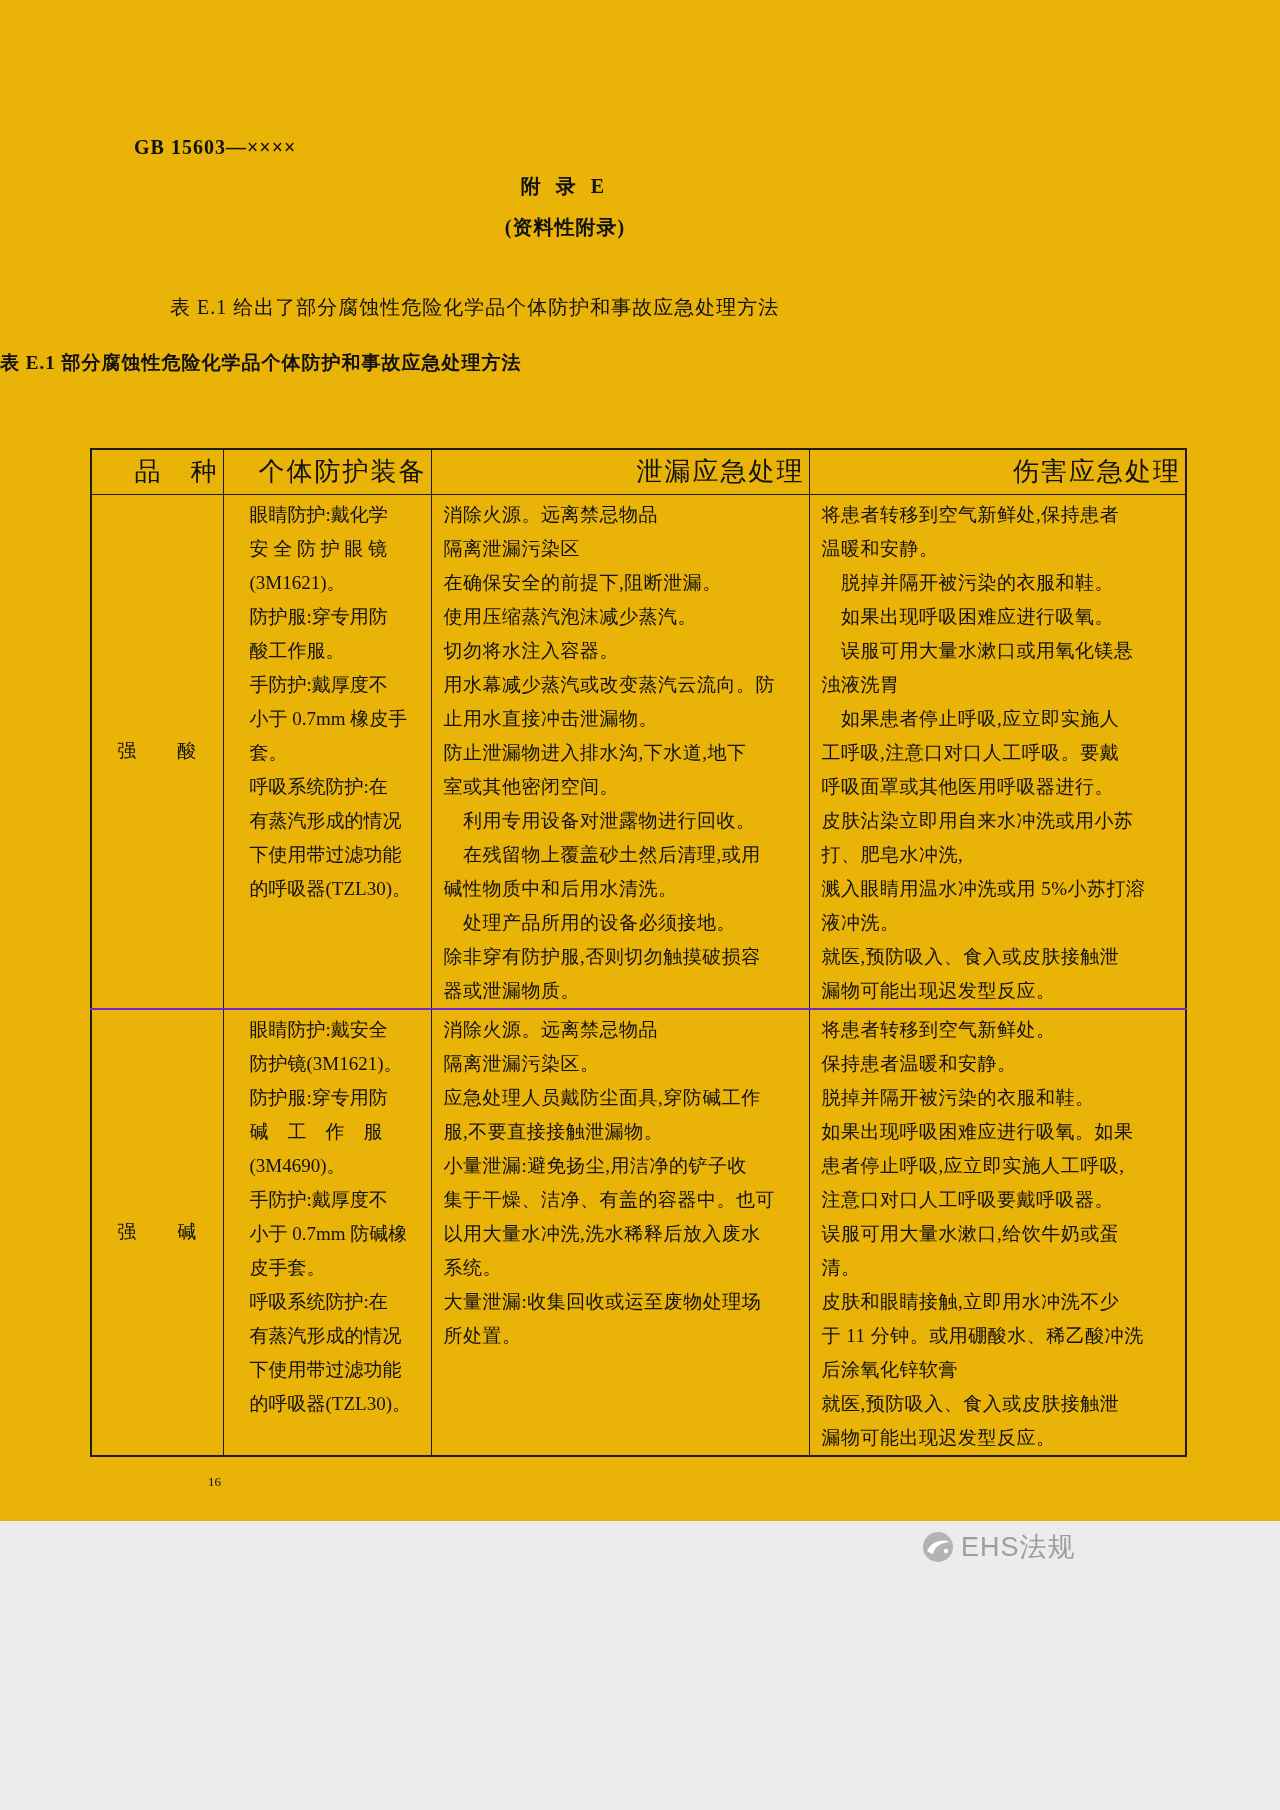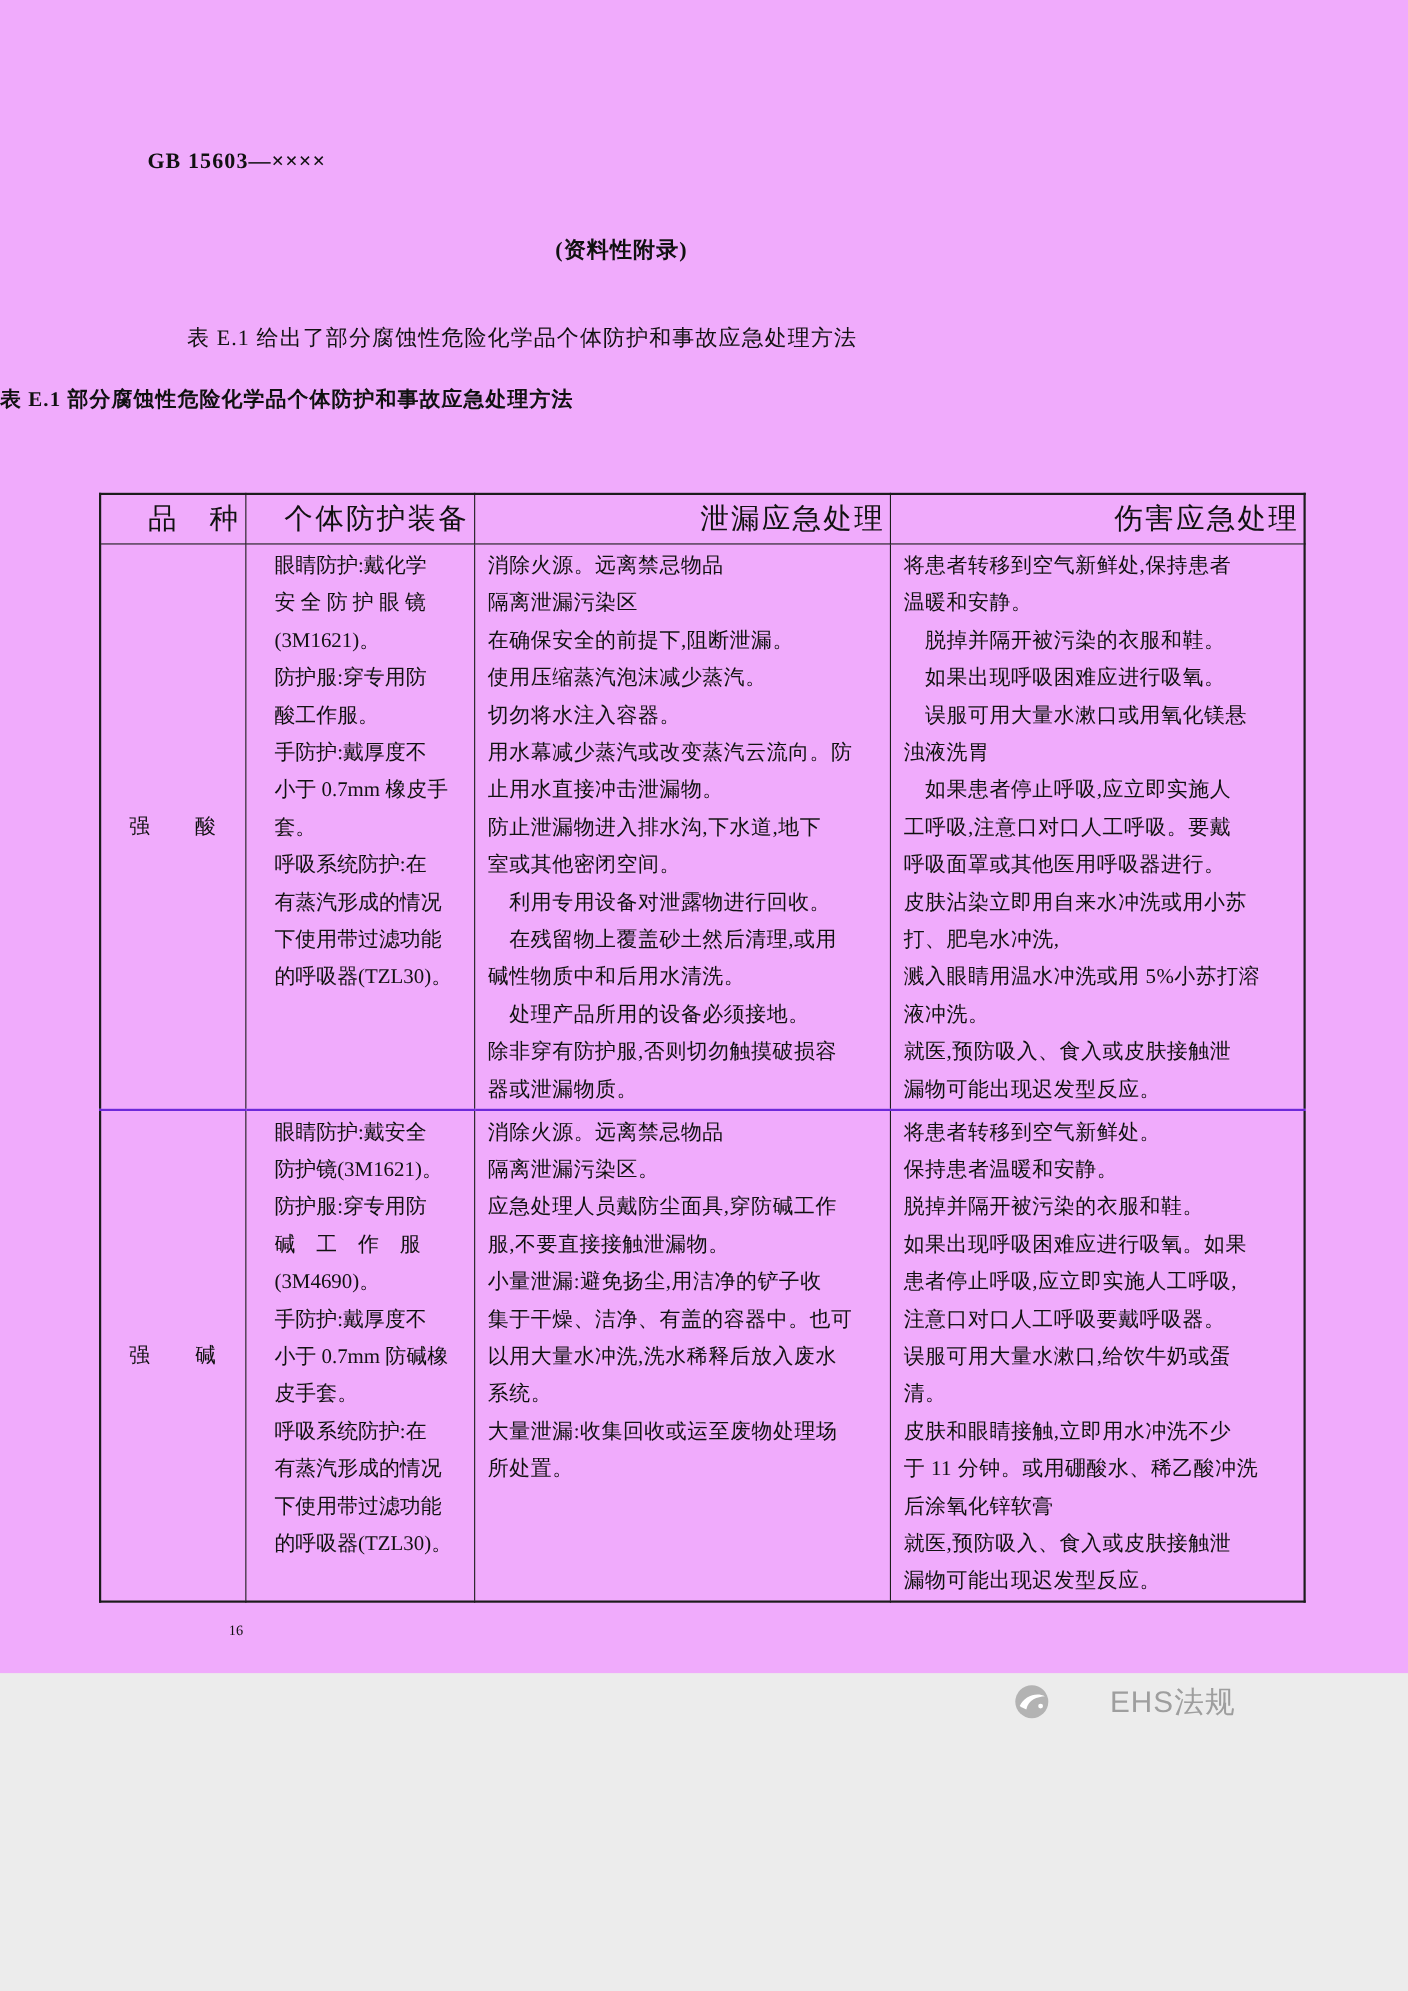--- a/index.html
+++ b/index.html
@@ -1,21 +1,21 @@
 <!DOCTYPE html>
 <html><head>
 <meta charset="utf-8">
 <style>
   html,body{margin:0;padding:0;}
   body{
     width:1280px;height:1810px;background:#ffffff;
     font-family:"Liberation Serif","DejaVu Serif",serif;
     color:#111111;
   }
-  .page{position:relative;width:1280px;height:1810px;background:#f0abfc;overflow:hidden;}
+  .page{position:relative;width:1280px;height:1810px;background:#eab308;overflow:hidden;}
 
   .doc-number{
     position:absolute;left:134px;top:136px;
     font-size:20px;font-weight:bold;letter-spacing:1px;
   }
 
   .center-block{position:absolute;left:0;width:1130px;text-align:center;}
   .appendix-title{top:173px;font-size:20px;font-weight:bold;letter-spacing:5px;}
   .appendix-subtitle{top:214px;font-size:20px;font-weight:bold;letter-spacing:1px;}
   .appendix-heading{top:255px;font-size:20px;font-weight:bold;letter-spacing:1px;}
@@ -59,30 +59,31 @@
     position:absolute;left:0;top:1521px;width:1280px;height:289px;
     background:#ececec;
   }
   .watermark{
     position:absolute;left:922px;top:8px;
     display:flex;align-items:center;gap:7px;
   }
   .watermark-logo{width:32px;height:32px;display:block;}
   .watermark-text{
     font-family:"Liberation Sans","DejaVu Sans",sans-serif;
-    font-size:27px;color:#9e9e9e;letter-spacing:1px;margin-left:48px;
+    font-size:27px;color:#9e9e9e;letter-spacing:1px;
   }
 </style>
 </head>
 <body>
 
 <div class="page">
 
   <div class="doc-number">GB 15603—××××</div>
 
+  <div class="center-block appendix-title">附 录 E</div>
   <div class="center-block appendix-subtitle">(资料性附录)</div>
 
   <div class="intro-paragraph">表 E.1 给出了部分腐蚀性危险化学品个体防护和事故应急处理方法</div>
 
   <div class="table-caption-block">
     <span class="table-caption">表 E.1 部分腐蚀性危险化学品个体防护和事故应急处理方法</span>
   </div>
 
   <table class="doc-table">
     <colgroup>

